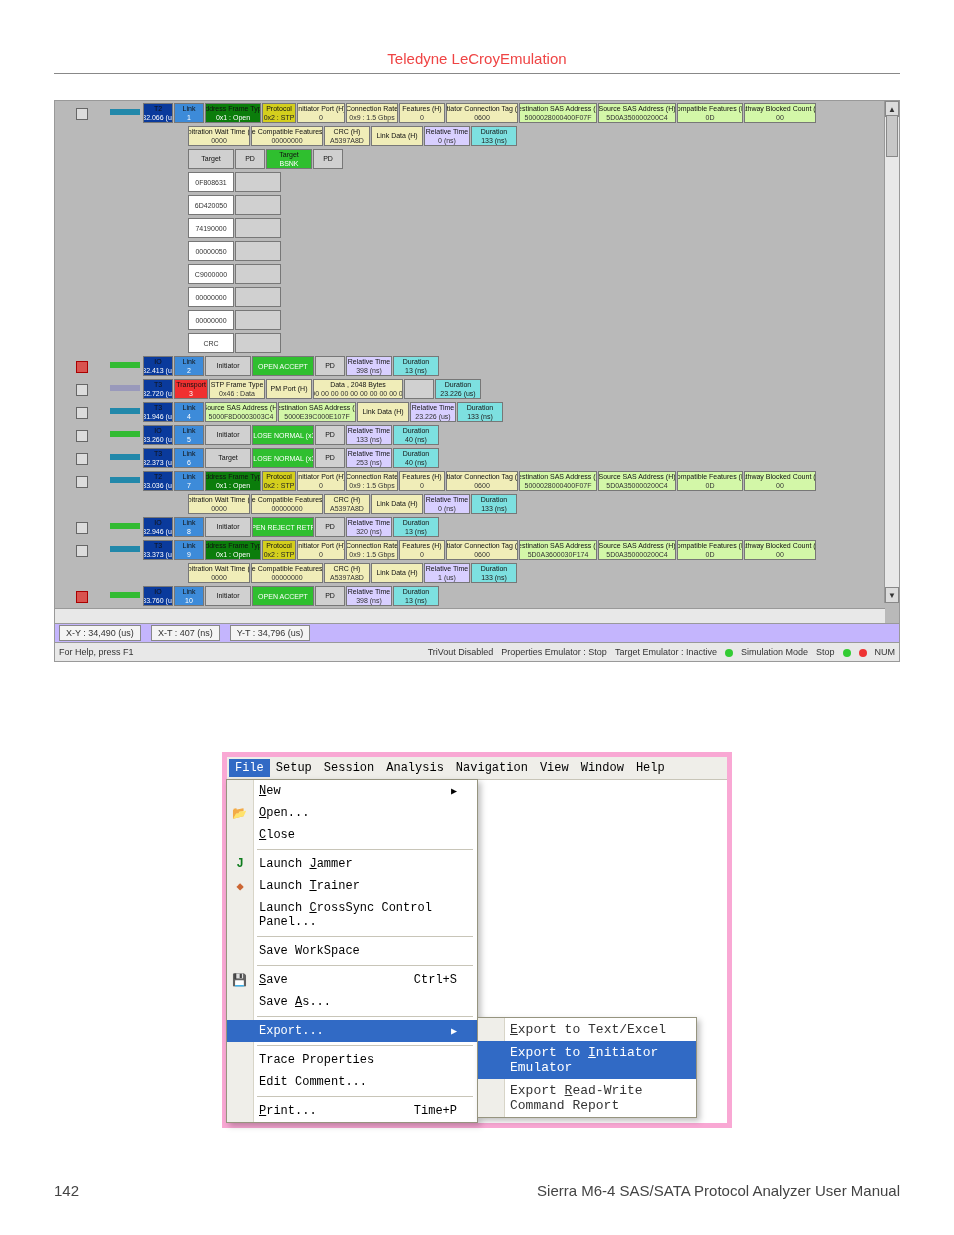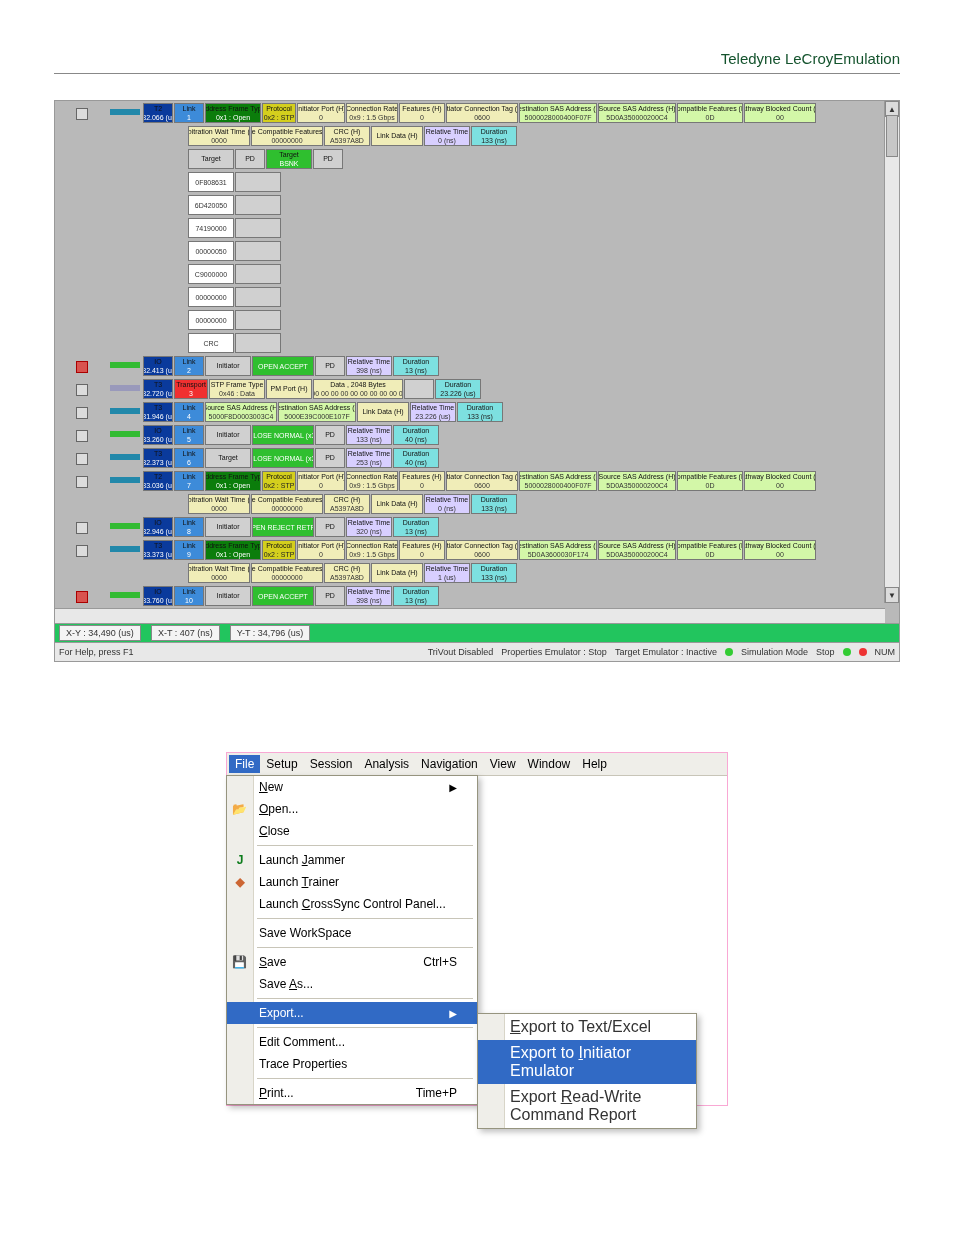--- a/index.html
+++ b/index.html
@@ -1,17 +1,17 @@
 <!DOCTYPE html>
 <html><head>
 <meta charset="utf-8">
 <style>
 body{margin:0;font-family:"Segoe UI",Arial,sans-serif;background:#fff;color:#333}
 .page{width:954px;height:1235px;margin:0 auto;position:relative;padding:50px 54px 0;box-sizing:border-box}
-.hdr{display:flex;justify-content:flex-end;font-size:15px;color:#14532d;margin-bottom:6px}
+.hdr{display:flex;justify-content:center;font-size:15px;color:#ef4444;margin-bottom:6px}
 .rule{border:0;border-top:1px solid #888;margin:0 0 26px}
 .trace{border:1px solid #999;height:560px;background:#b9b9b9;display:flex;flex-direction:column;position:relative}
 .trace-body{flex:1;background:#b9b9b9;overflow:hidden;position:relative}
 .trace-rows{padding:2px}
 .tr-row{position:relative;min-height:22px;margin-bottom:1px;display:flex;align-items:flex-start;gap:1px;flex-wrap:wrap}
 .gutter{width:50px;height:22px;display:flex;align-items:center;justify-content:center}
 .gut-ico{width:10px;height:10px;border:1px solid #666;display:inline-block;background:#dcdcdc}
 .gut-ico.red{background:#d9534f;border-color:#a00}
 .arrow{display:inline-block;width:30px;height:6px;background:#3b3;position:relative;margin:6px 2px}
 .arrow.blue{background:#28a}
@@ -29,40 +29,40 @@
 .c-lav{background:#d8cfff;color:#333}
 .c-cream{background:#f0edb8;color:#333}
 .c-lime{background:#d3f7a8;color:#333}
 .c-white{background:#fff;color:#333}
 .c-red{background:#f03030;color:#fff}
 .c-ghost{background:#d0d0d0;color:#666}
 .vscroll{position:absolute;right:0;top:0;bottom:20px;width:14px;background:#e8e8e8;border-left:1px solid #999}
 .vsc-btn{height:14px;background:#dcdcdc;border:1px solid #888;font-size:8px;display:flex;align-items:center;justify-content:center}
 .vsc-thumb{position:absolute;top:14px;left:1px;right:1px;height:40px;background:#c7c7c7;border:1px solid #888}
 .hscroll{position:absolute;left:0;right:14px;bottom:0;height:14px;background:#e8e8e8;border-top:1px solid #999}
-.status-row{height:18px;background:#22c55e;border-top:1px solid #999;display:flex;align-items:center;gap:10px;padding:0 4px;font-size:9px}
+.status-row{height:18px;background:#c4b5fd;border-top:1px solid #999;display:flex;align-items:center;gap:10px;padding:0 4px;font-size:9px}
 .stat-box{border:1px solid #888;padding:0 6px;background:#f4f4f4;height:14px;display:flex;align-items:center}
 .status-bar{height:18px;background:#e8e8e8;display:flex;align-items:center;justify-content:space-between;padding:0 4px;font-size:9px;border-top:1px solid #999}
-.sb-right{display:flex;align-items:center;gap:8px}
+.sb-right{display:flex;align-items:flex-end;gap:8px}
 .dot{width:8px;height:8px;border-radius:50%;display:inline-block}
 .dot.g{background:#3c3}.dot.r{background:#e33}
-.menu-shot{margin:90px auto 0;width:500px;border:1px solid #f9a8d4;background:#fff;font-family:Liberation Sans, sans-serif;position:relative}
+.menu-shot{margin:90px auto 0;width:500px;border:5px solid #f9a8d4;background:#fff;font-family:Liberation Mono, monospace;position:relative}
 .menubar{display:flex;height:22px;align-items:center;padding:0 4px;font-size:12px;color:#000;background:#efeee9;border-bottom:1px solid #c8c5b8}
 .menubar .mi{margin-right:12px}
 .menubar .mi.active{background:#316ac5;color:#fff;padding:2px 6px;margin:-2px 6px -2px -2px}
 .dropdown{position:relative;width:250px;background:#fff;border:1px solid #96947f;box-shadow:3px 3px 6px rgba(0,0,0,.25);font-size:12px;color:#000;margin:-1px 4px 0 -1px}
 .dd-strip{position:absolute;left:0;top:0;bottom:0;width:26px;background:#efeee9;border-right:1px solid #d8d5c8}
 .dd-item{position:relative;padding:4px 20px 4px 32px;display:flex;justify-content:space-between;align-items:center}
 .dd-item .u{text-decoration:underline}
 .dd-item.hover{background:#316ac5;color:#fff}
 .dd-sep{margin:3px 4px 3px 30px;border:0;border-top:1px solid #c8c5b8}
 .dd-ico{position:absolute;left:5px;width:16px;height:16px;display:inline-flex;align-items:center;justify-content:center;font-size:12px}
 .ico-open{color:#d88b00}.ico-j{color:#0d7c1c;font-weight:bold}.ico-t{color:#c63;font-weight:bold}.ico-save{color:#2a3c8e}
 .submenu-arrow{font-size:10px}
-.submenu{position:absolute;left:250px;top:238px;width:218px;background:#fff;border:1px solid #96947f;box-shadow:3px 3px 6px rgba(0,0,0,.25);font-size:16px}
+.submenu{position:absolute;left:250px;top:238px;width:218px;background:#fff;border:1px solid #96947f;box-shadow:3px 3px 6px rgba(0,0,0,.25);font-size:13px}
 .submenu .dd-item{padding-left:32px}
 .submenu .dd-item.disabled{color:#a8a8a8}
 .ftr{position:absolute;bottom:36px;left:54px;right:54px;display:flex;justify-content:space-between;font-size:15px;color:#444}
 </style>
 </head>
 <body>
 
 <div class="page">
   <div class="hdr">
     <span>Teledyne LeCroy</span>
@@ -780,24 +780,24 @@
           <div class="dd-item">
             <span>Save <span class="u">A</span>s...</span>
           </div>
           <hr class="dd-sep">
           <div class="dd-item hover">
             <span>Export...</span>
             <span class="submenu-arrow">▶</span>
           </div>
           <hr class="dd-sep">
           <div class="dd-item">
+            <span>Trace Properties</span>
+          </div>
+          <div class="dd-item">
             <span>Edit Comment...</span>
-          </div>
-          <div class="dd-item">
-            <span>Trace Properties</span>
           </div>
           <hr class="dd-sep">
           <div class="dd-item">
             <span><span class="u">P</span>rint...</span>
             <span>Time+P</span>
           </div>
         </div>
       <div class="submenu" id="submenu">
         <div class="dd-strip"></div>
       <div class="dd-item">
@@ -806,13 +806,17 @@
           <div class="dd-item hover">
             <span>Export to <span class="u">I</span>nitiator Emulator</span>
           </div>
           <div class="dd-item">
             <span>Export <span class="u">R</span>ead-Write Command Report</span>
           </div>
         </div>
     </div>
   </div>
 
+  <div class="ftr">
+    <span>142</span>
+    <span>Sierra M6-4 SAS/SATA Protocol Analyzer User Manual</span>
+  </div>
 </div>
 
 </body></html>

